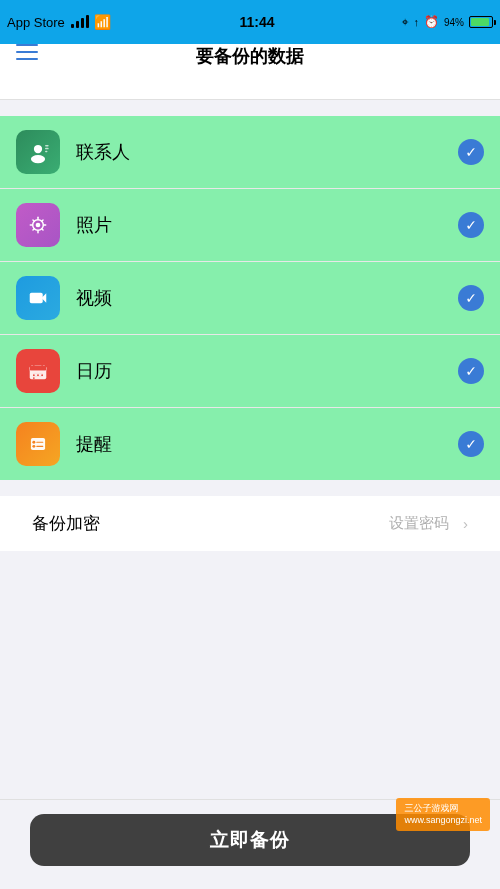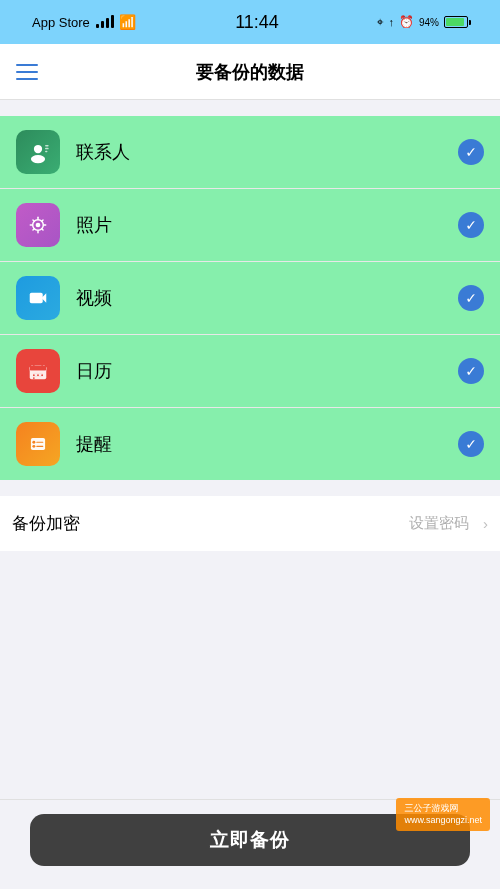--- a/index.html
+++ b/index.html
@@ -9,38 +9,38 @@
       font-family: -apple-system, "PingFang SC", "Helvetica Neue", Arial, sans-serif;
       background: #f2f2f7;
       overflow: hidden;
       position: relative;
     }
 
     
     .status-bar {
       width: 100%;
       height: 44px;
-      background: #7dd3fc;
+      background: #0ea5e9;
       display: flex;
       align-items: center;
       justify-content: space-between;
-      padding: 0 32px;
+      padding: 0 7px;
       font-size: 13px;
       font-weight: 500;
     }
     .status-left {
       display: flex;
       align-items: center;
       gap: 6px;
       font-size: 13px;
       color: #000;
     }
     .status-center {
-      font-size: 18px;
-      font-weight: 400;
+      font-size: 14px;
+      font-weight: 700;
       color: #000;
     }
     .status-right {
       display: flex;
       align-items: center;
       gap: 5px;
       font-size: 12px;
       color: #000;
     }
     .signal-bars {
@@ -79,21 +79,21 @@
       border-radius: 1px;
       width: 90%;
     }
 
     
     .nav-bar {
       width: 100%;
       height: 56px;
       background: #fff;
       display: flex;
-      align-items: center;
+      align-items: flex-start;
       justify-content: center;
       position: relative;
       border-bottom: 1px solid #e0e0e0;
     }
     .nav-title {
       font-size: 18px;
       font-weight: 600;
       color: #000;
     }
     .nav-left {
@@ -176,21 +176,21 @@
       background: #f2f2f7;
     }
 
     
     .encrypt-section {
       background: #fff;
     }
     .encrypt-row {
       display: flex;
       align-items: center;
-      padding: 16px 12px;
+      padding: 16px 32px;
       background: #fff;
     }
     .encrypt-label {
       flex: 1;
       font-size: 17px;
       color: #000;
     }
     .encrypt-action {
       font-size: 15px;
       color: #b0b0b0;

